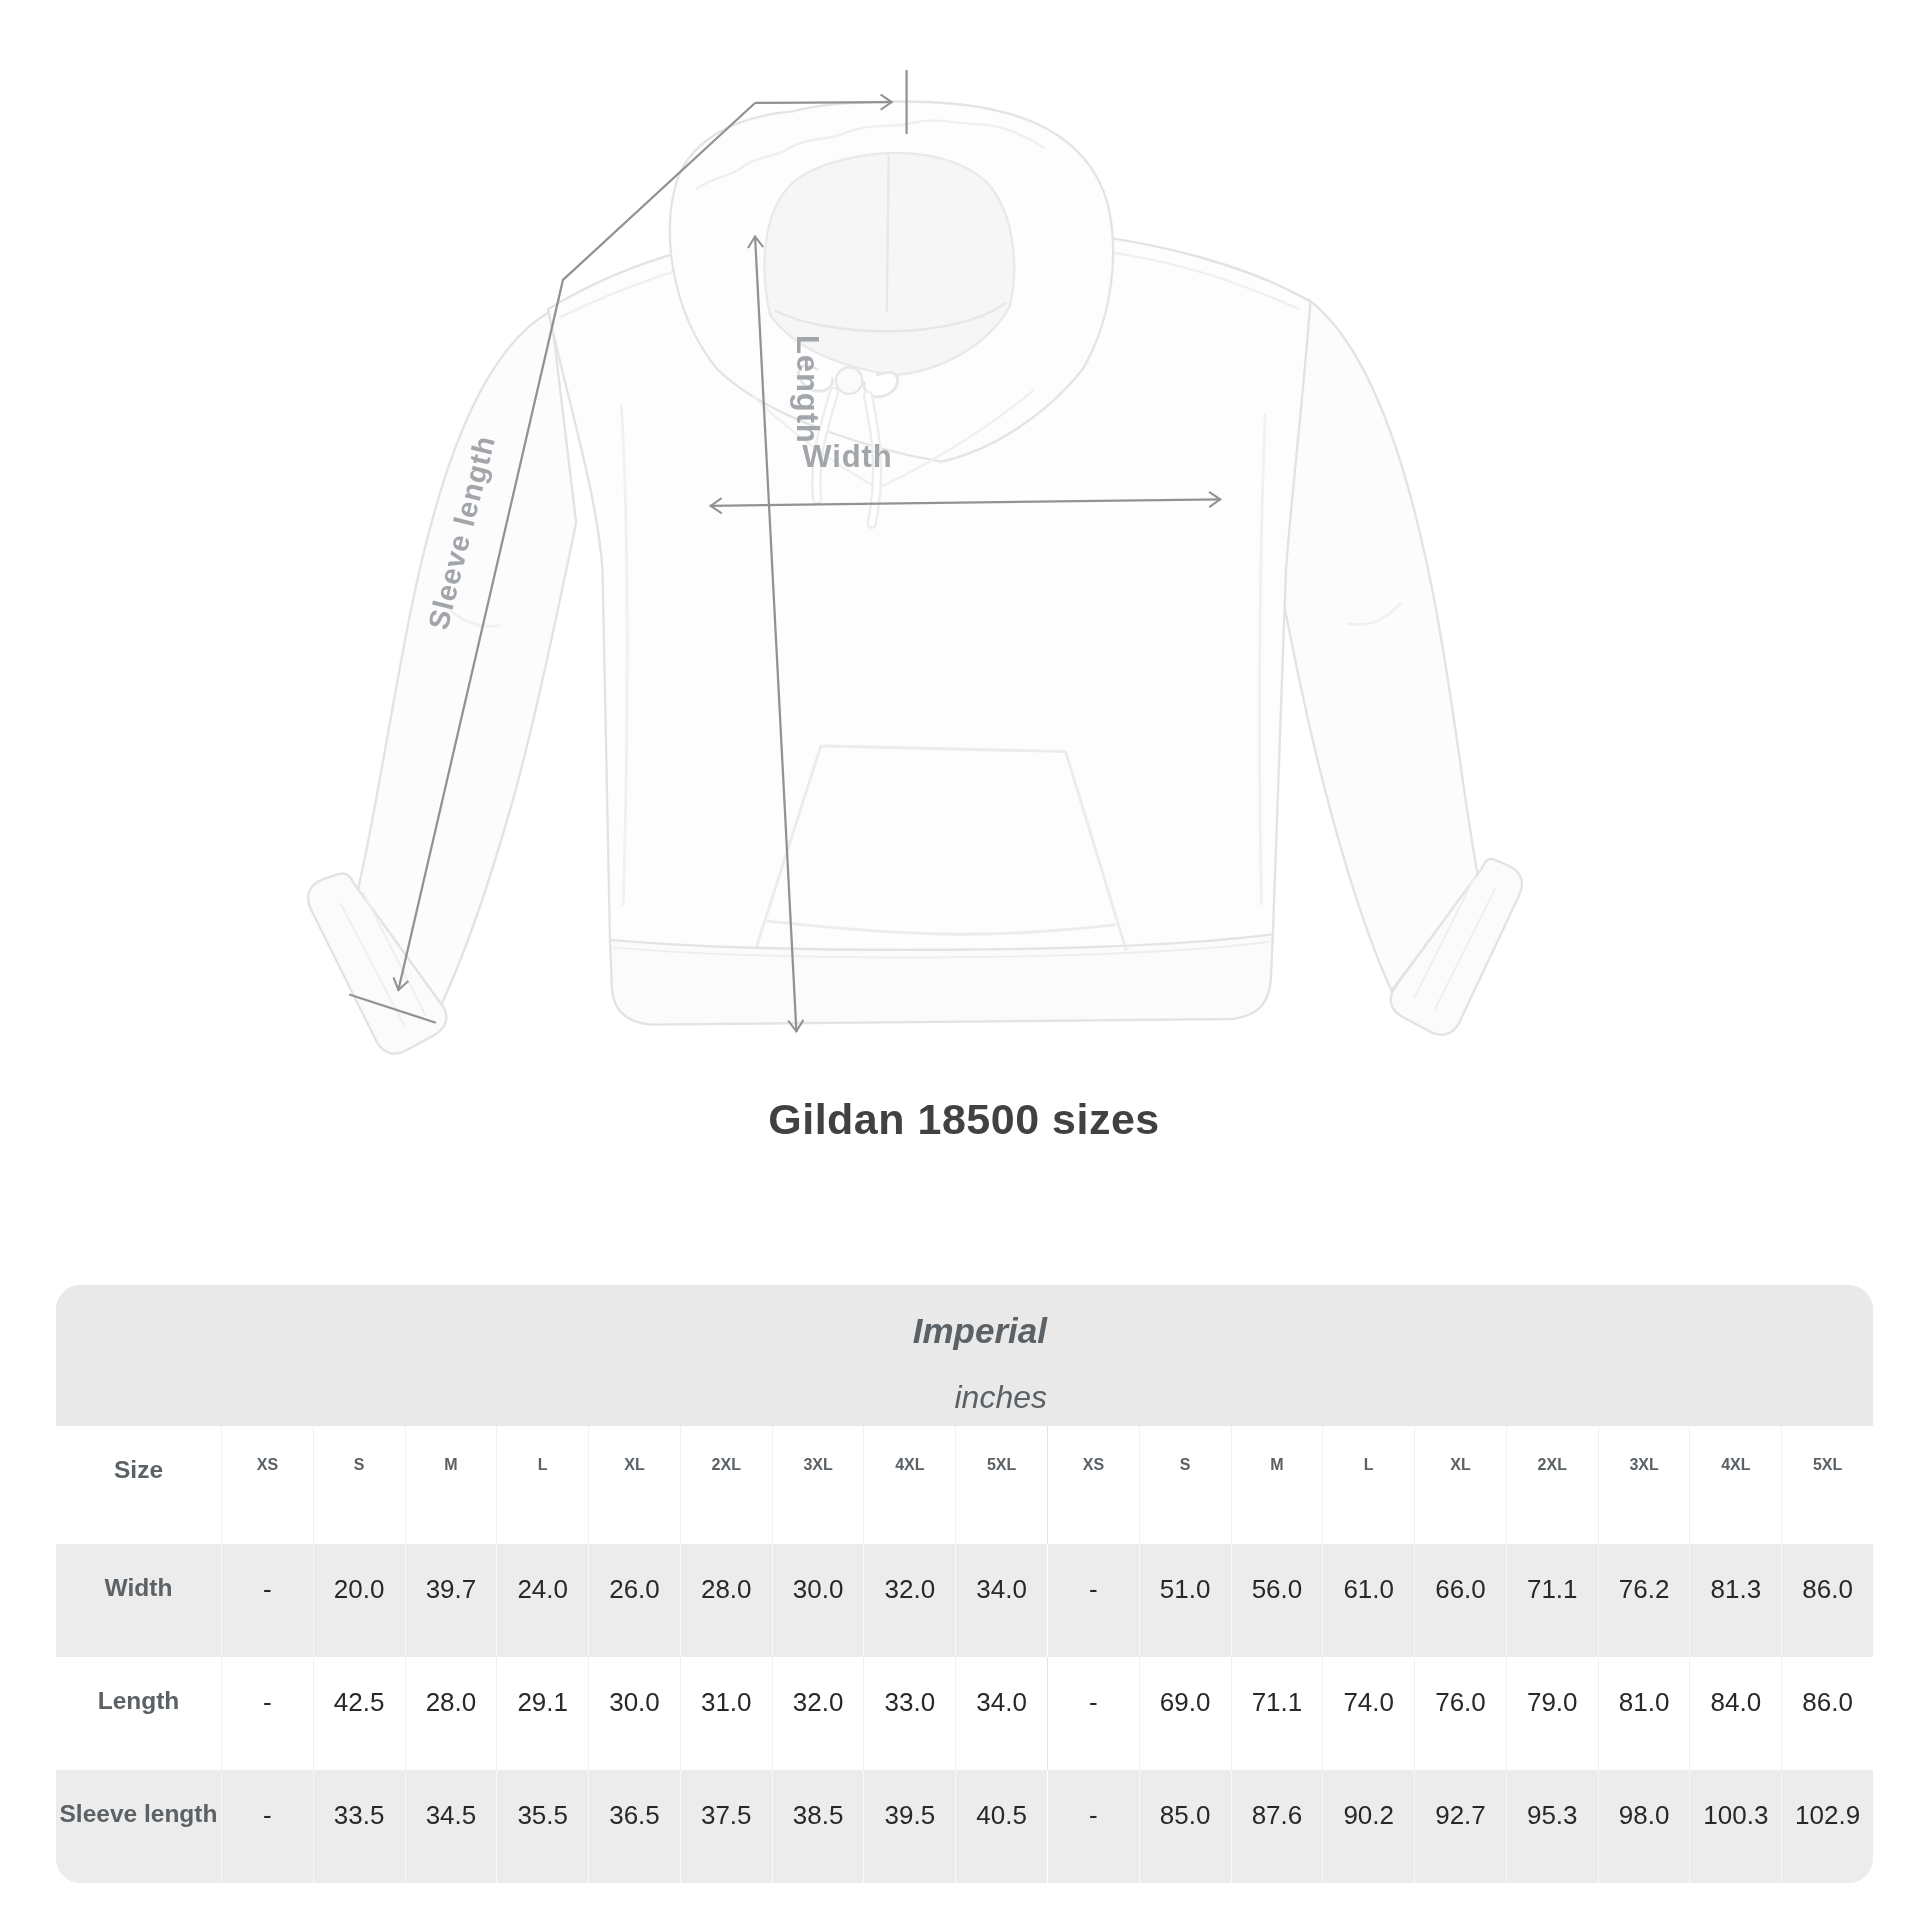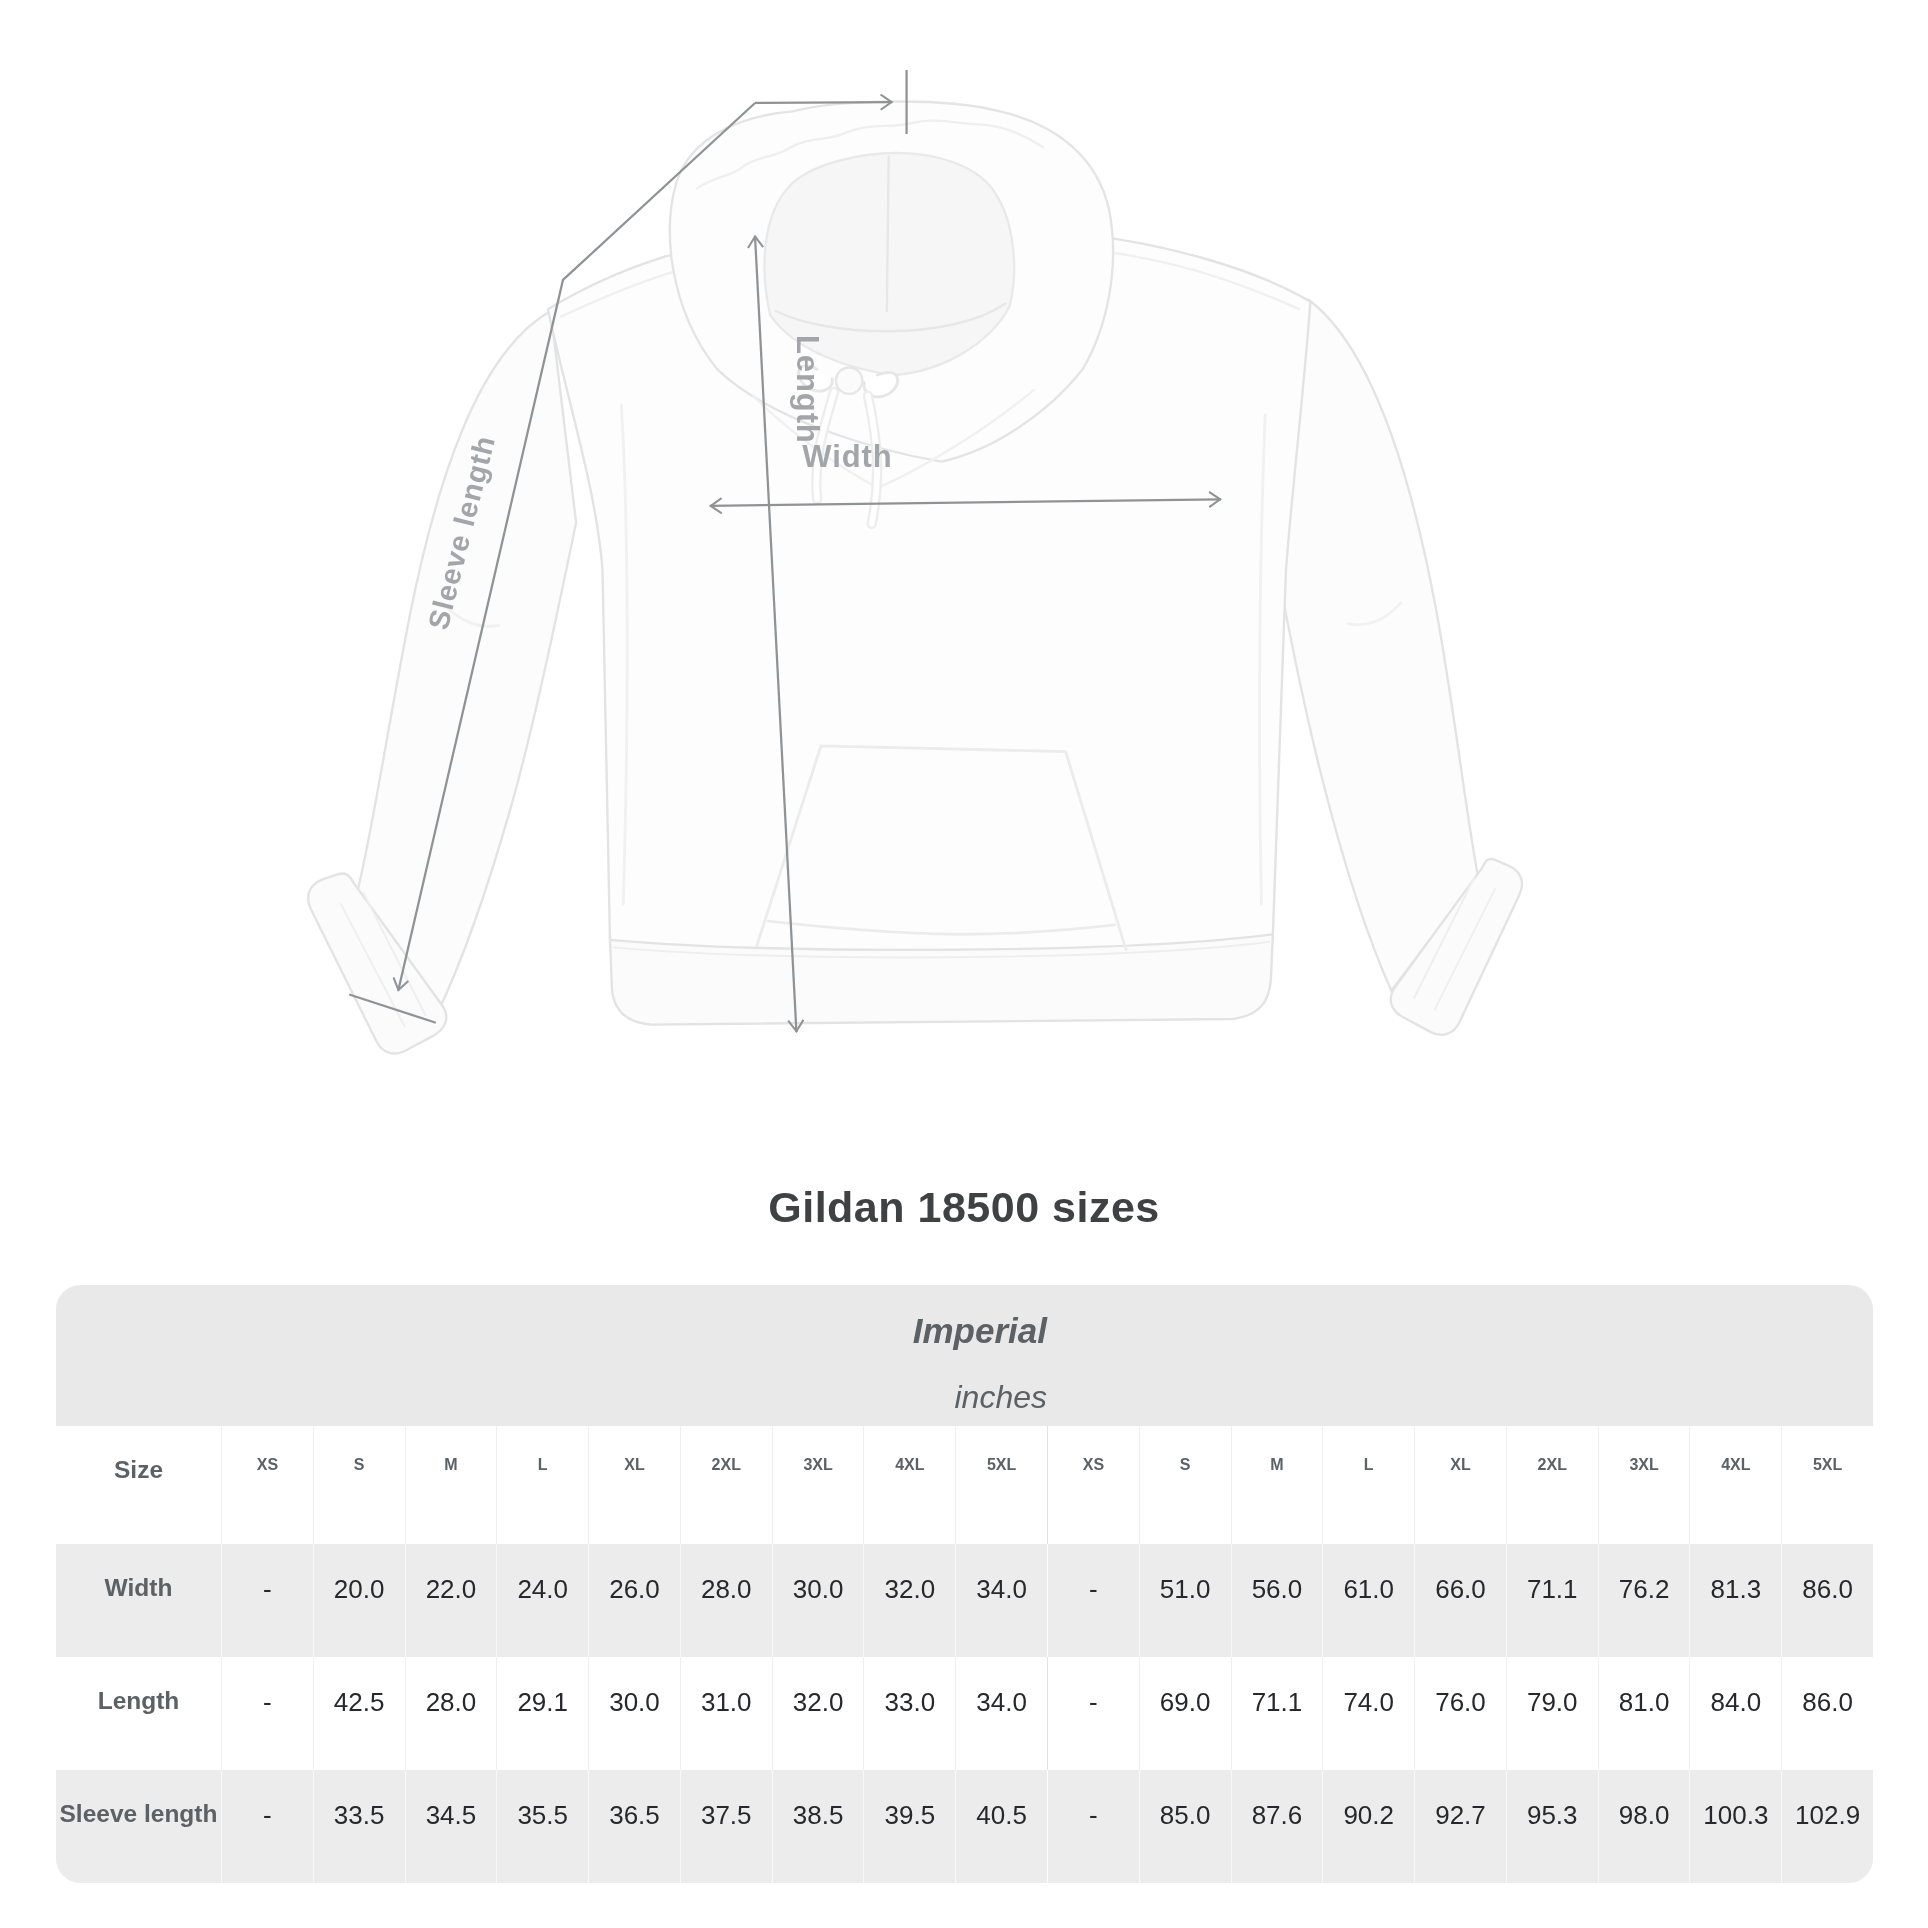--- a/index.html
+++ b/index.html
@@ -33,21 +33,21 @@
   }
   .dim-label.length{
     left:825px;top:335px;font-size:31px;
     transform:rotate(90deg);transform-origin:0 0;
   }
   .dim-label.width{
     left:725px;top:439px;width:245px;text-align:center;font-size:31px;
   }
 
   
-  .heading{position:absolute;left:0;top:1183px;width:1928px;text-align:center;}
+  .heading{position:absolute;left:0;top:1095px;width:1928px;text-align:center;}
   .heading h1{
     font-size:43px;font-weight:bold;color:var(--title-text);letter-spacing:0.5px;
   }
   .heading p{
     margin-top:21px;font-size:26px;font-style:italic;color:var(--subtitle-text);
   }
 
   
   .size-table{
     position:absolute;left:56px;top:1285px;width:1817px;height:598px;
@@ -195,21 +195,21 @@
         <div class="cell sh">M</div>
         <div class="cell sh">L</div>
         <div class="cell sh">XL</div>
         <div class="cell sh">2XL</div>
         <div class="cell sh">3XL</div>
         <div class="cell sh">4XL</div>
         <div class="cell sh">5XL</div>
         <div class="cell rl stripe first">Width</div>
         <div class="cell vc stripe">-</div>
         <div class="cell vc stripe">20.0</div>
-        <div class="cell vc stripe">22.0</div>
+        <div class="cell vc stripe">39.7</div>
         <div class="cell vc stripe">24.0</div>
         <div class="cell vc stripe">26.0</div>
         <div class="cell vc stripe">28.0</div>
         <div class="cell vc stripe">30.0</div>
         <div class="cell vc stripe">32.0</div>
         <div class="cell vc stripe">34.0</div>
         <div class="cell vc stripe group-sep">-</div>
         <div class="cell vc stripe">51.0</div>
         <div class="cell vc stripe">56.0</div>
         <div class="cell vc stripe">61.0</div>

